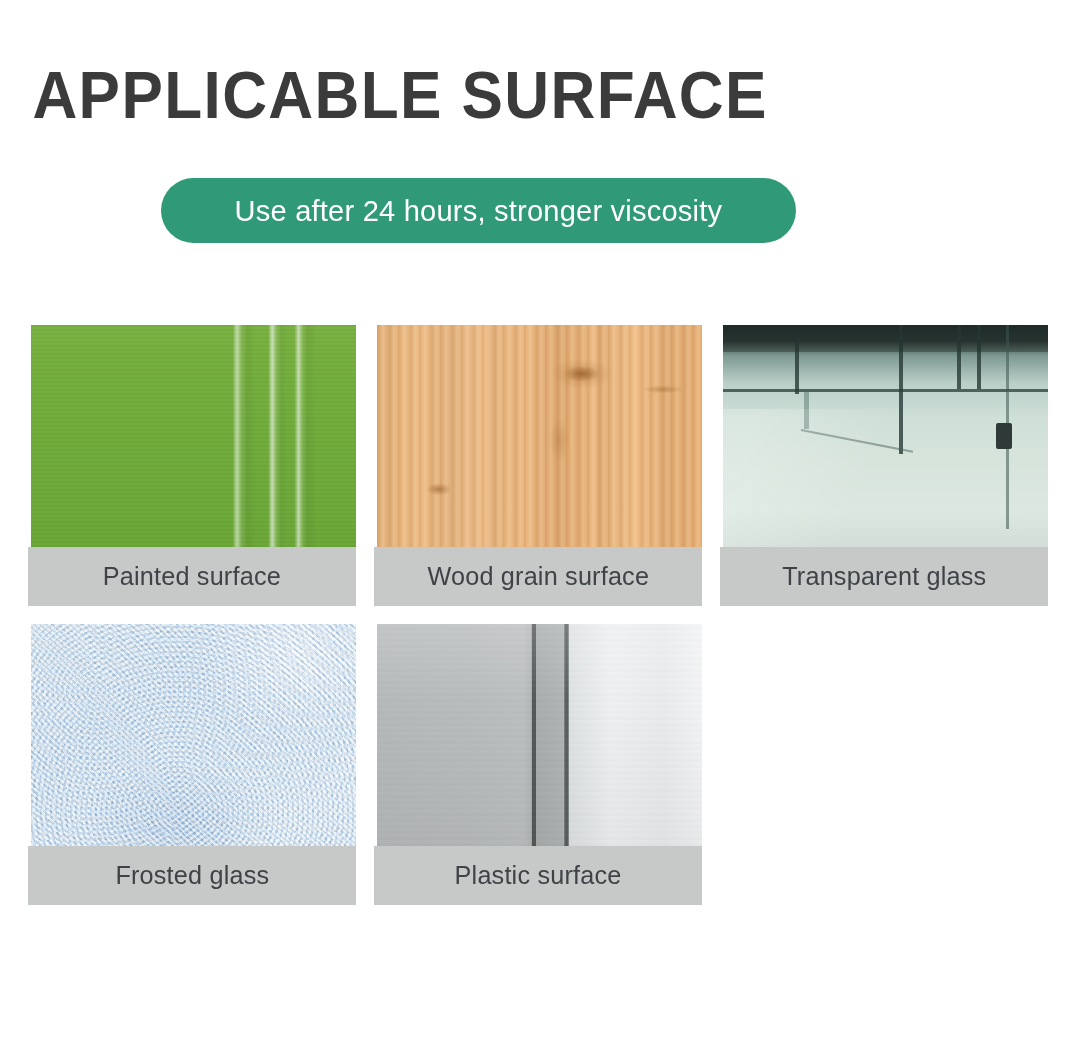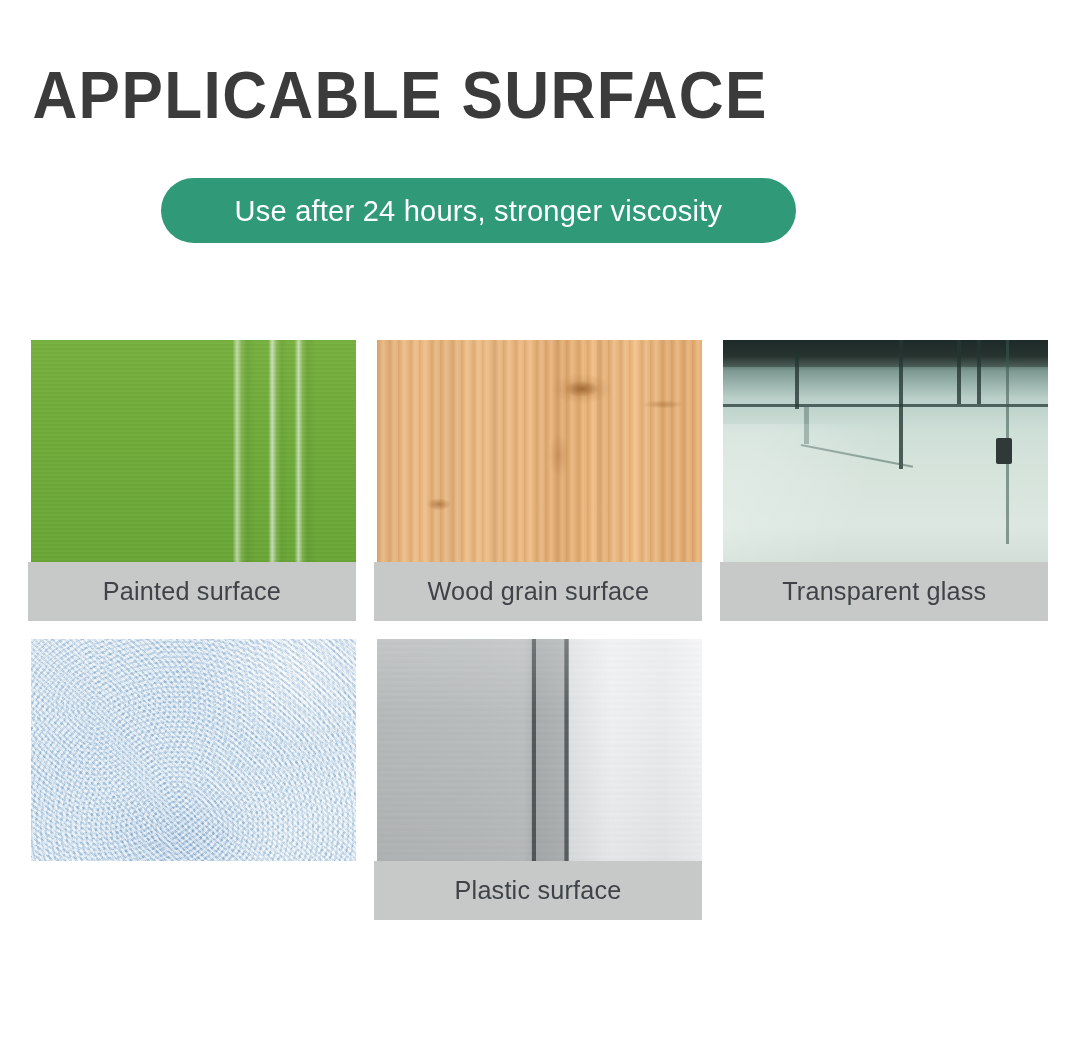--- a/index.html
+++ b/index.html
@@ -61,21 +61,21 @@
     font-weight: 400;
     letter-spacing: 0.2px;
     white-space: nowrap;
     transform: scaleX(0.97);
   }
 
   
   .grid {
     position: absolute;
     left: 28px;
-    top: 340px;
+    top: 325px;
     width: 1012px;
     display: grid;
     grid-template-columns: repeat(3, 328px);
     grid-template-rows: 281px 281px;
     column-gap: 14px;
     row-gap: 72px;
     gap: 18px;
   }
   .card {
     position: relative;
@@ -376,20 +376,23 @@
     </div>
     <div class="caption-bar">
       <span class="caption-text">Transparent glass</span>
     </div>
   </div>
 
   <div class="card">
     <div class="thumb">
       <div class="tex-fglass"></div>
     </div>
+    <div class="caption-bar">
+      <span class="caption-text">Frosted glass</span>
+    </div>
   </div>
 
   <div class="card">
     <div class="thumb">
       <div class="tex-plastic"></div>
     </div>
     <div class="caption-bar">
       <span class="caption-text">Plastic surface</span>
     </div>
   </div>

